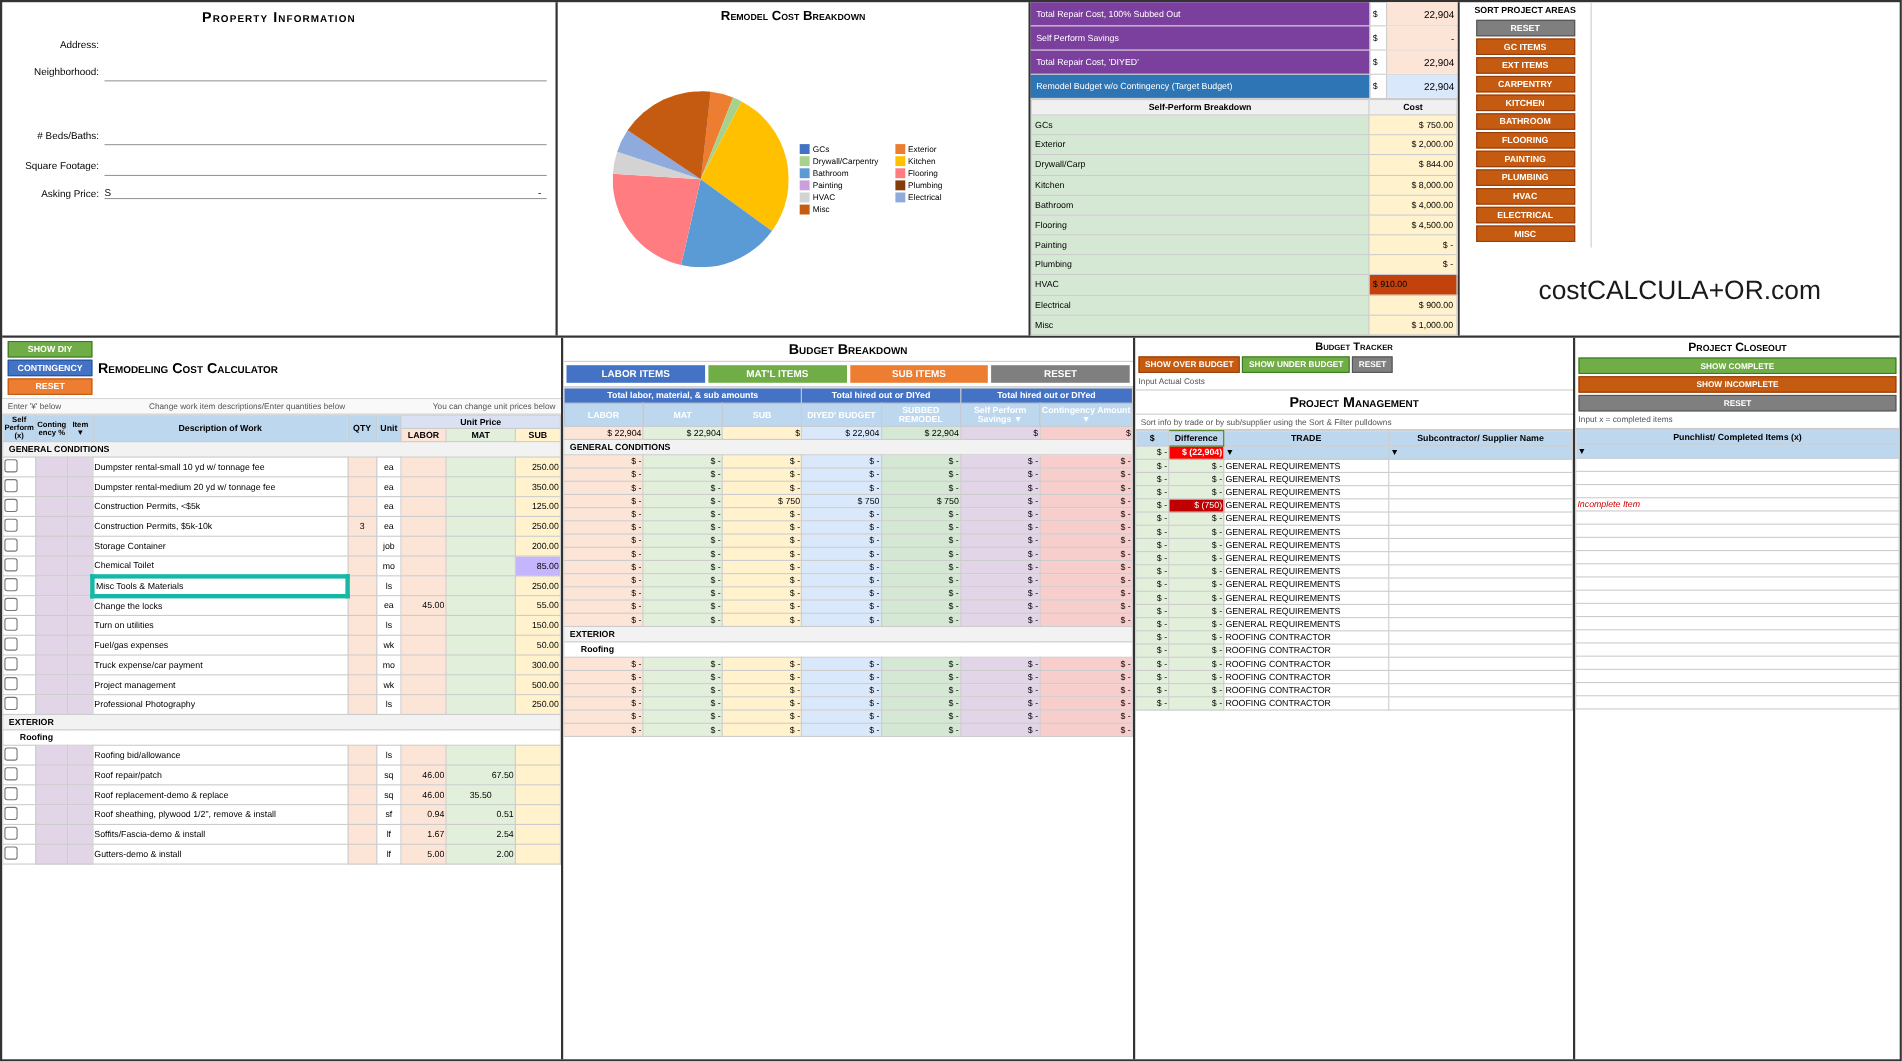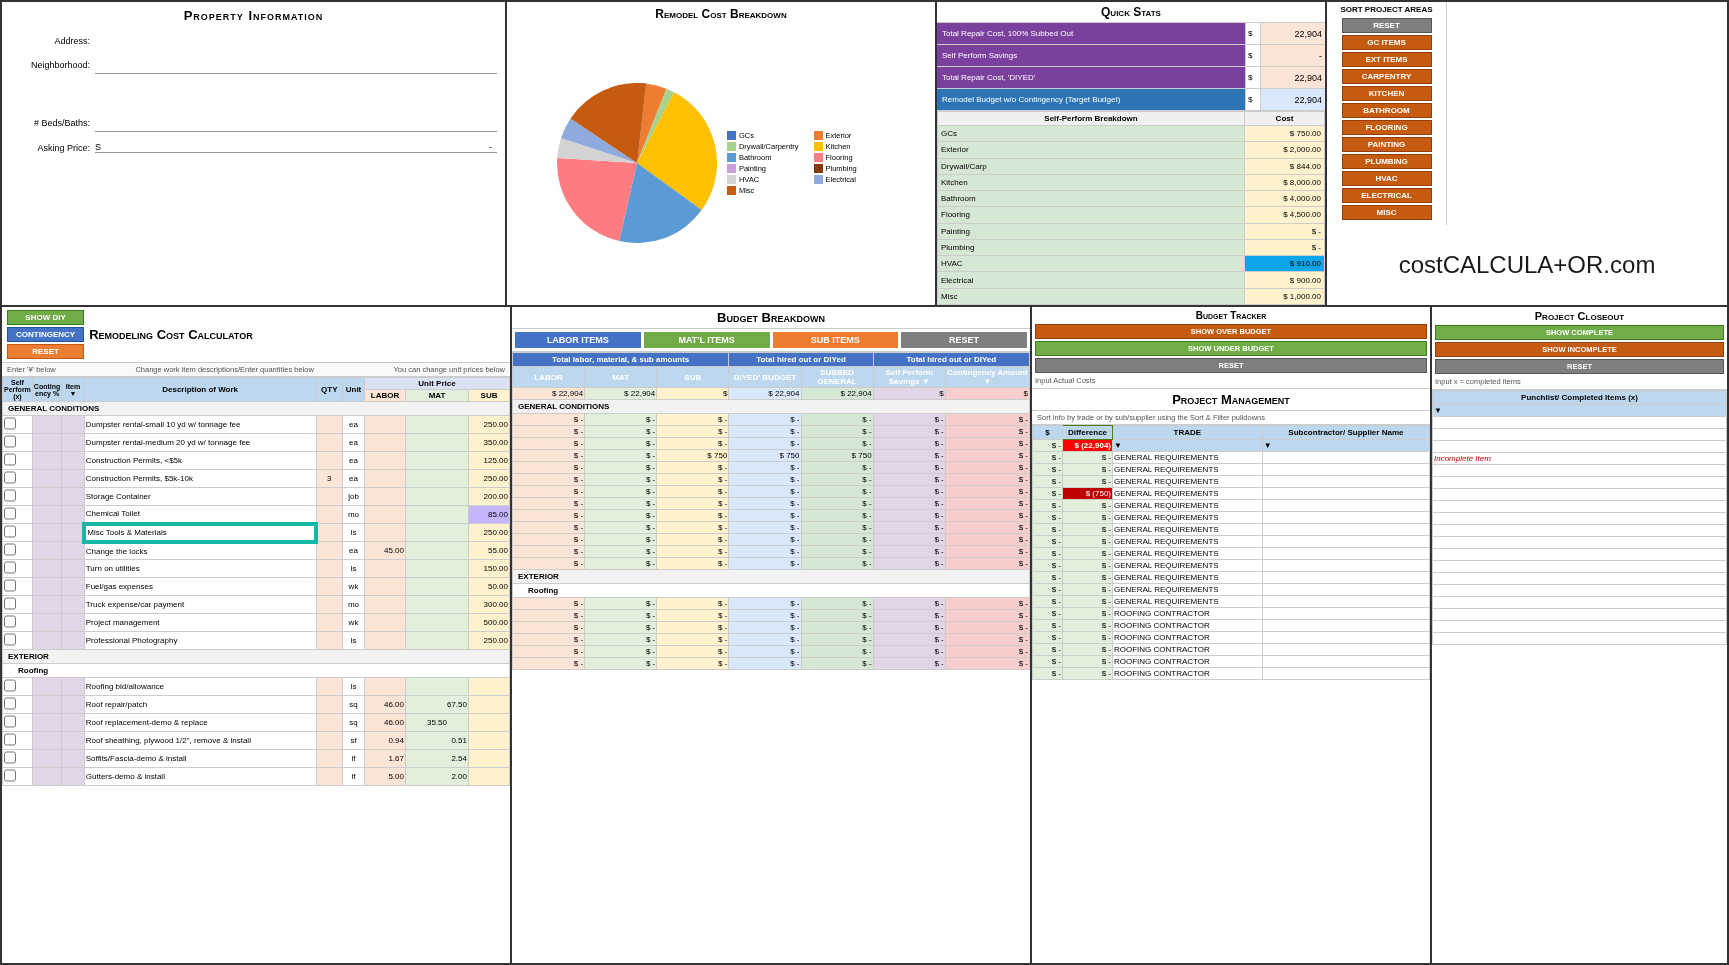--- a/index.html
+++ b/index.html
@@ -37,20 +37,24 @@
           <div class="prop-field" style="margin-top:10px;">
             <span class="prop-label">Neighborhood:</span>
             <div style="flex:1; border-bottom:1px solid #999; min-height:18px;"></div>
           </div>
           <div style="height:20px; margin-top:10px;"></div>
           <div class="prop-field" style="margin-top:10px;">
             <span class="prop-label"># Beds/Baths:</span>
             <div style="flex:1; border-bottom:1px solid #999; min-height:18px;"></div>
           </div>
           <div class="prop-field" style="margin-top:10px;">
+            <span class="prop-label">Square Footage:</span>
+            <div style="flex:1; border-bottom:1px solid #999; min-height:18px;"></div>
+          </div>
+          <div class="prop-field" style="margin-top:10px;">
             <span class="prop-label">Asking Price:</span>
             <div style="display:flex; align-items:center; flex:1; border-bottom:1px solid #999;">
               <span style="font-size:9px;">S</span>
               <div style="flex:1; border-bottom:0;"></div>
               <span style="font-size:9px; margin-right:5px;">-</span>
             </div>
           </div>
         </div>
       </div>
     </div>
@@ -125,21 +129,20 @@
             <div style="display:flex; align-items:center; gap:3px;">
                 <span style="width:9px;height:9px;background:#c55a11;display:inline-block;"></span>
                 <span>Misc</span>
               </div>
           </div>
         </div>
       </div>
     </div>
 
     <div style="width:390px; border-right:2px solid #333; display:flex; flex-direction:column;">
-      <div style="font-size:12px; font-weight:bold; font-variant:small-caps; text-align:center; padding:3px; border-bottom:1px solid #ccc;">Quick Stats</div>
 
       <div style="border-bottom:1px solid #ccc; display:flex; height:22px;">
         <div style="flex:1; background:#7b3f9e; color:white; font-size:8px; padding-left:5px; display:flex; align-items:center;">Total Repair Cost, 100% Subbed Out</div>
         <div style="width:15px; border-left:1px solid #ccc; font-size:8px; display:flex; align-items:center; padding-left:2px;">$</div>
         <div style="width:65px; border-left:1px solid #ccc; font-size:9px; display:flex; align-items:center; justify-content:flex-end; padding-right:3px; background:#fce4d6;">22,904</div>
       </div>
       <div style="border-bottom:1px solid #ccc; display:flex; height:22px;">
         <div style="flex:1; background:#7b3f9e; color:white; font-size:8px; padding-left:5px; display:flex; align-items:center;">Self Perform Savings</div>
         <div style="width:15px; border-left:1px solid #ccc; font-size:8px; display:flex; align-items:center; padding-left:2px;">$</div>
         <div style="width:65px; border-left:1px solid #ccc; font-size:9px; display:flex; align-items:center; justify-content:flex-end; padding-right:3px; background:#fce4d6;">-</div>
@@ -190,21 +193,21 @@
             <tr>
     <td style="border:1px solid #ccc; padding:1px 3px; background:#d5e8d4; font-size:8px;">Painting</td>
     <td style="border:1px solid #ccc; padding:1px 3px; background:#fff2cc; font-size:8px; text-align:right;">$  -</td>
   </tr>
             <tr>
     <td style="border:1px solid #ccc; padding:1px 3px; background:#d5e8d4; font-size:8px;">Plumbing</td>
     <td style="border:1px solid #ccc; padding:1px 3px; background:#fff2cc; font-size:8px; text-align:right;">$  -</td>
   </tr>
             <tr>
     <td style="border:1px solid #ccc; padding:1px 3px; background:#d5e8d4; font-size:8px;">HVAC</td>
-    <td style="border:1px solid #ccc; padding:1px 3px; background:#0ea5e9; font-size:8px; text-align:right;">$ 910.00</td>
+    <td style="border:1px solid #ccc; padding:1px 3px; background:#c2410c; font-size:8px; ">$ 910.00</td>
   </tr>
             <tr>
     <td style="border:1px solid #ccc; padding:1px 3px; background:#d5e8d4; font-size:8px;">Electrical</td>
     <td style="border:1px solid #ccc; padding:1px 3px; background:#fff2cc; font-size:8px; text-align:right;">$ 900.00</td>
   </tr>
             <tr>
     <td style="border:1px solid #ccc; padding:1px 3px; background:#d5e8d4; font-size:8px;">Misc</td>
     <td style="border:1px solid #ccc; padding:1px 3px; background:#fff2cc; font-size:8px; text-align:right;">$ 1,000.00</td>
   </tr>
           </tbody>
@@ -511,21 +514,21 @@
             <tr>
               <th colspan="3" style="border:1px solid #ccc; padding:2px; background:#4472c4; color:white; text-align:center;">Total labor, material, &amp; sub amounts</th>
               <th colspan="2" style="border:1px solid #ccc; padding:2px; background:#4472c4; color:white; text-align:center;">Total hired out or DIYed</th>
               <th colspan="2" style="border:1px solid #ccc; padding:2px; background:#4472c4; color:white; text-align:center;">Total hired out or DIYed</th>
             </tr>
             <tr style="background:#4472c4; color:white;">
               <th style="border:1px solid #ccc; padding:1px; color:white; width:60px;">LABOR</th>
               <th style="border:1px solid #ccc; padding:1px; color:white; width:60px;">MAT</th>
               <th style="border:1px solid #ccc; padding:1px; color:white; width:60px;">SUB</th>
               <th style="border:1px solid #ccc; padding:1px; color:white; width:60px;">DIYED' BUDGET</th>
-              <th style="border:1px solid #ccc; padding:1px; color:white; width:60px;">SUBBED GENERAL</th>
+              <th style="border:1px solid #ccc; padding:1px; color:white; width:60px;">SUBBED REMODEL</th>
               <th style="border:1px solid #ccc; padding:1px; color:white; width:60px;">Self Perform Savings ▼</th>
               <th style="border:1px solid #ccc; padding:1px; color:white; width:70px;">Contingency Amount ▼</th>
             </tr>
             <tr>
               <td style="border:1px solid #ccc; padding:1px; background:#fce4d6; text-align:right;">$ 22,904</td>
               <td style="border:1px solid #ccc; padding:1px; background:#e2efda; text-align:right;">$ 22,904</td>
               <td style="border:1px solid #ccc; padding:1px; background:#fff2cc; text-align:right;">$</td>
               <td style="border:1px solid #ccc; padding:1px; background:#dae8fc; text-align:right;">$ 22,904</td>
               <td style="border:1px solid #ccc; padding:1px; background:#d5e8d4; text-align:right;">$ 22,904</td>
               <td style="border:1px solid #ccc; padding:1px; background:#e1d5e7; text-align:right;">$</td>
@@ -715,21 +718,21 @@
       </tr>
             </tbody>
         </table>
       </div>
     </div>
 
     <div style="width:400px; border-right:2px solid #333; display:flex; flex-direction:column; overflow:hidden;">
 
       <div style="border-bottom:1px solid #ccc; padding:3px;">
         <div style="text-align:center; font-size:10px; font-weight:bold; font-variant:small-caps;">Budget Tracker</div>
-        <div style="display:flex; flex-direction:column; gap:2px; margin-top:3px;">
+        <div style="display:flex; flex-direction:row; gap:2px; margin-top:3px;">
           <button style="padding:2px 5px; font-size:7.5px; font-weight:bold; background:#c55a11; color:white; border:1px solid #963d0a; cursor:pointer;">SHOW OVER BUDGET</button>
           <button style="padding:2px 5px; font-size:7.5px; font-weight:bold; background:#70ad47; color:white; border:1px solid #3a7a20; cursor:pointer;">SHOW UNDER BUDGET</button>
           <button style="padding:2px 5px; font-size:7.5px; font-weight:bold; background:#7f7f7f; color:white; border:1px solid #555; cursor:pointer;">RESET</button>
         </div>
         <div style="font-size:7.5px; color:#555; margin-top:3px;">Input Actual Costs</div>
       </div>
       <div style="overflow:auto; flex:1;">
 
         <div style="text-align:center; font-size:13px; font-weight:bold; font-variant:small-caps; padding:3px; border-bottom:1px solid #ccc;">Project Management</div>
         <div style="font-size:7.5px; color:#555; padding:2px 5px; border-bottom:1px solid #ccc;">Sort info by trade or by sub/supplier using the Sort &amp; Filter pulldowns</div>

